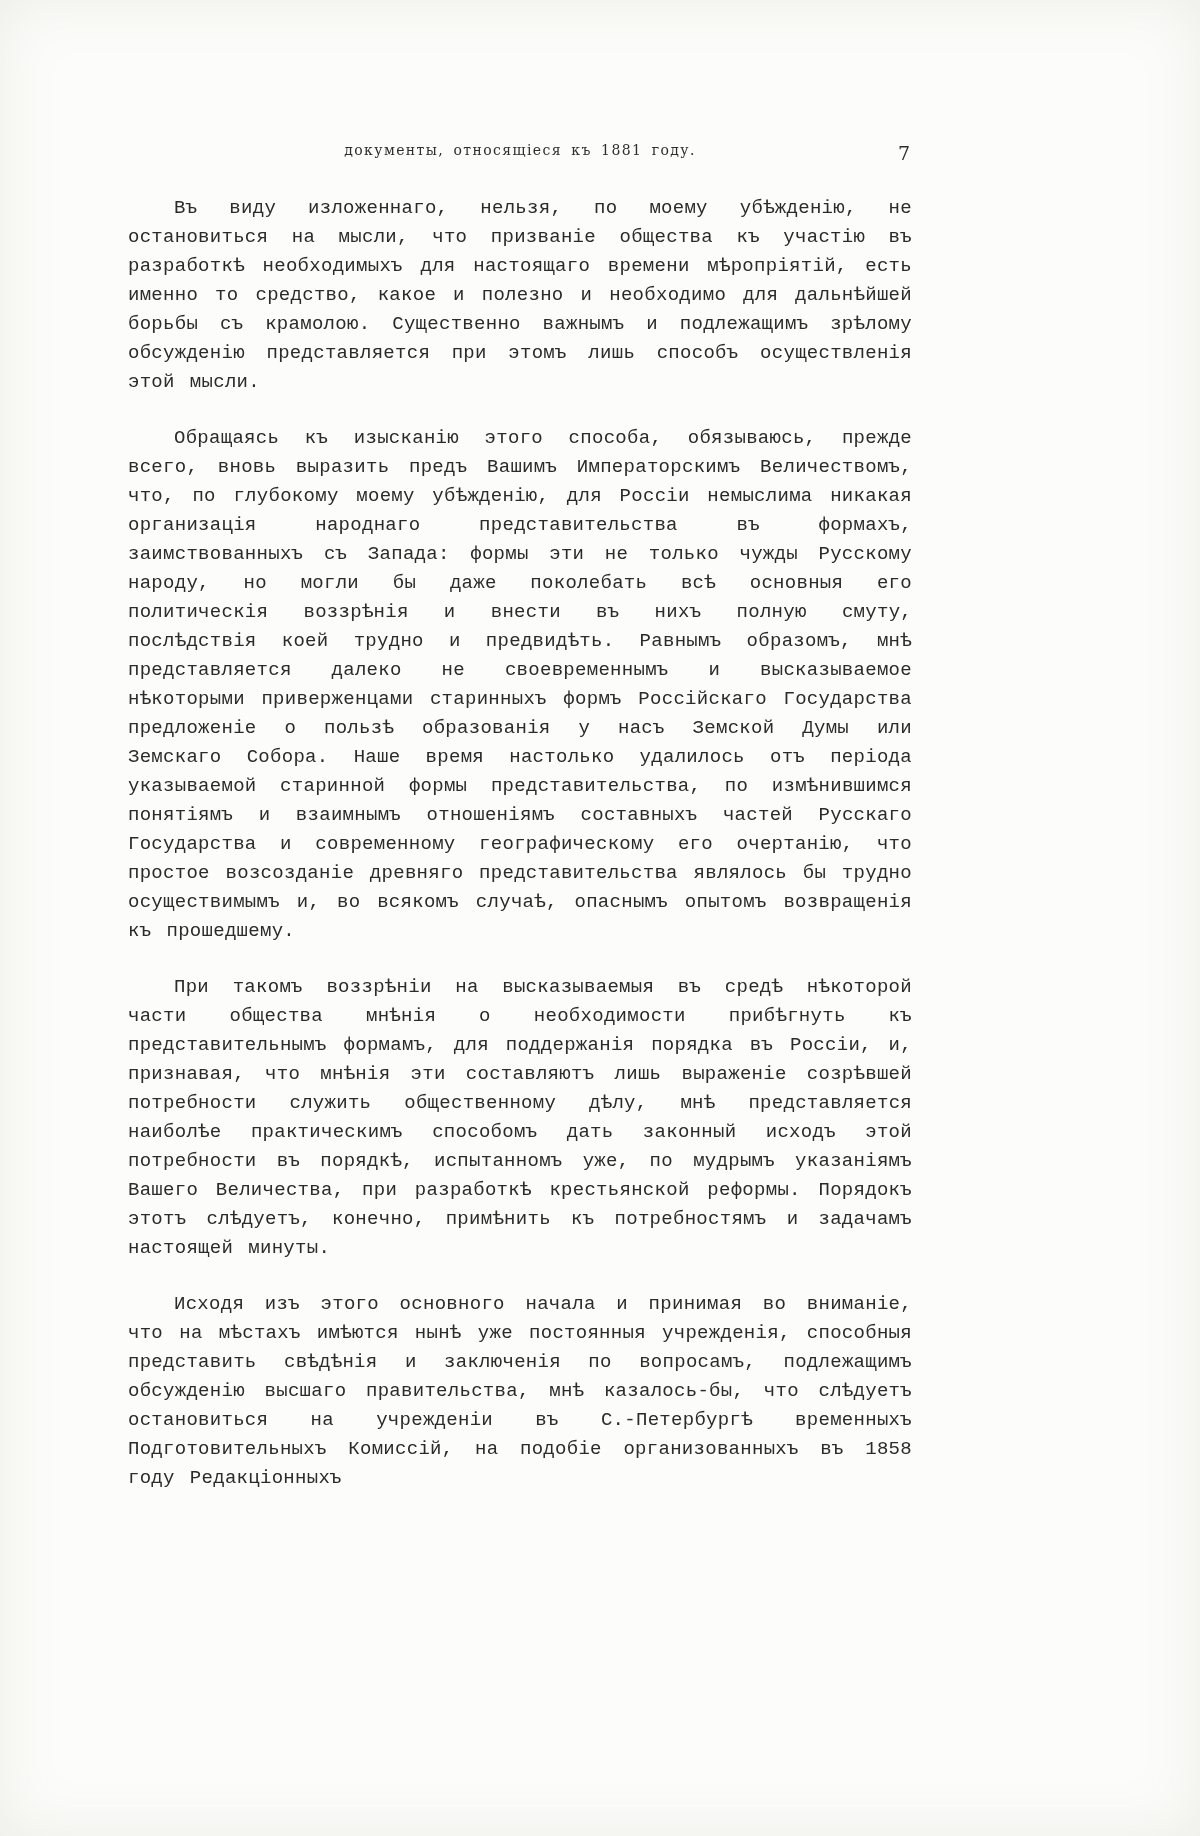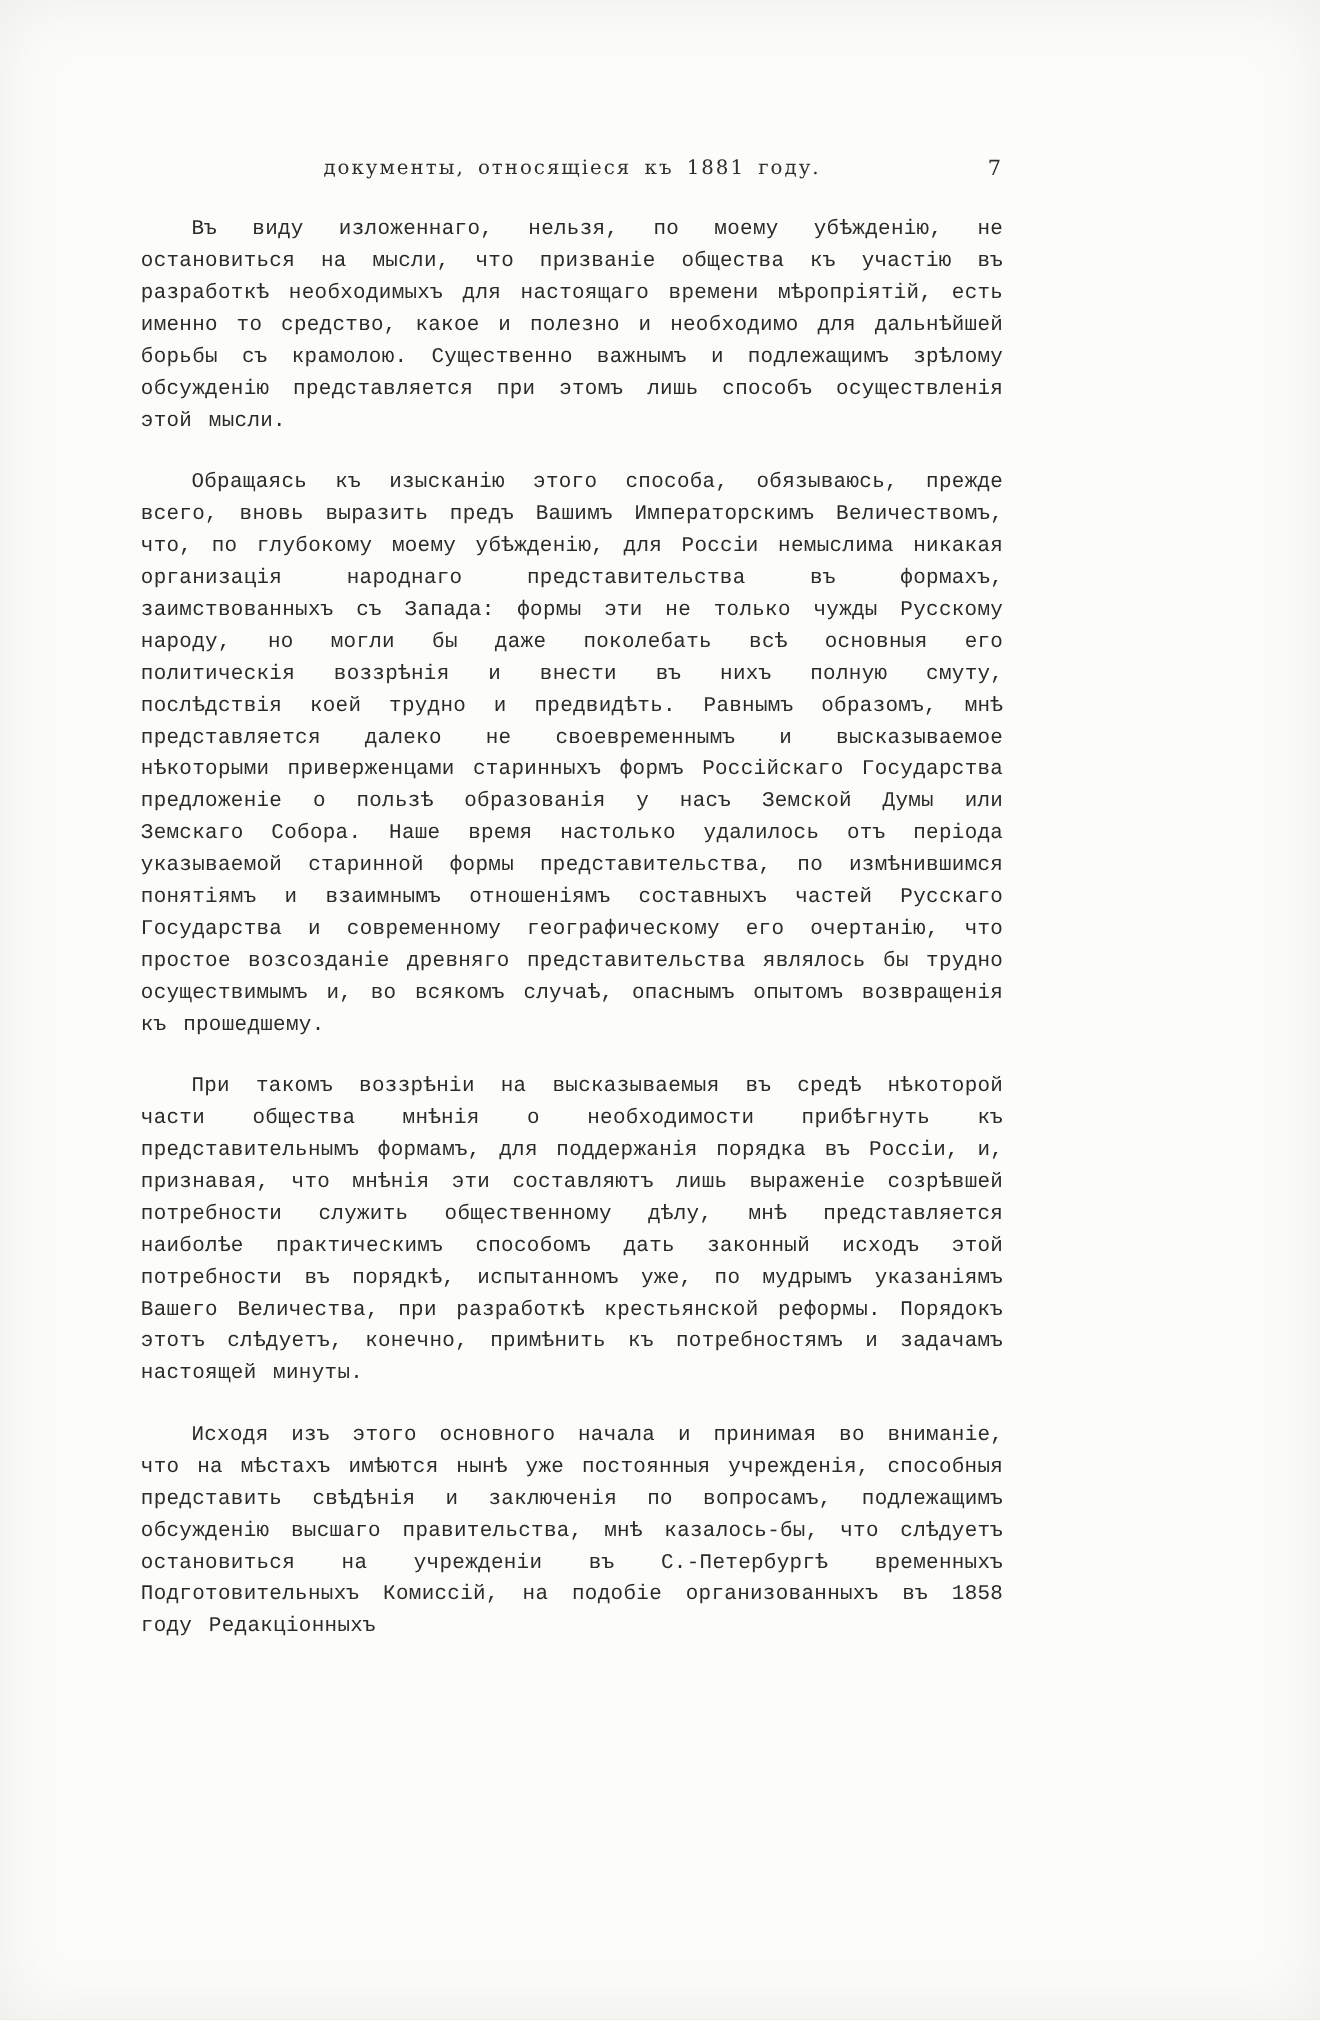--- a/index.html
+++ b/index.html
@@ -28,21 +28,21 @@
     position: relative;
     width: 100%;
     height: 34px;
     margin-bottom: 18px;
   }
   .running-title {
     position: absolute;
     left: 0;
     right: 0;
     text-align: center;
-    font-size: 18px;
+    font-size: 14px;
     letter-spacing: 0.10em;
     word-spacing: 0.25em;
     color: #2e2e2c;
   }
   .page-number {
     position: absolute;
     right: 2px;
     top: 0;
     font-size: 19px;
     color: #2e2e2c;

